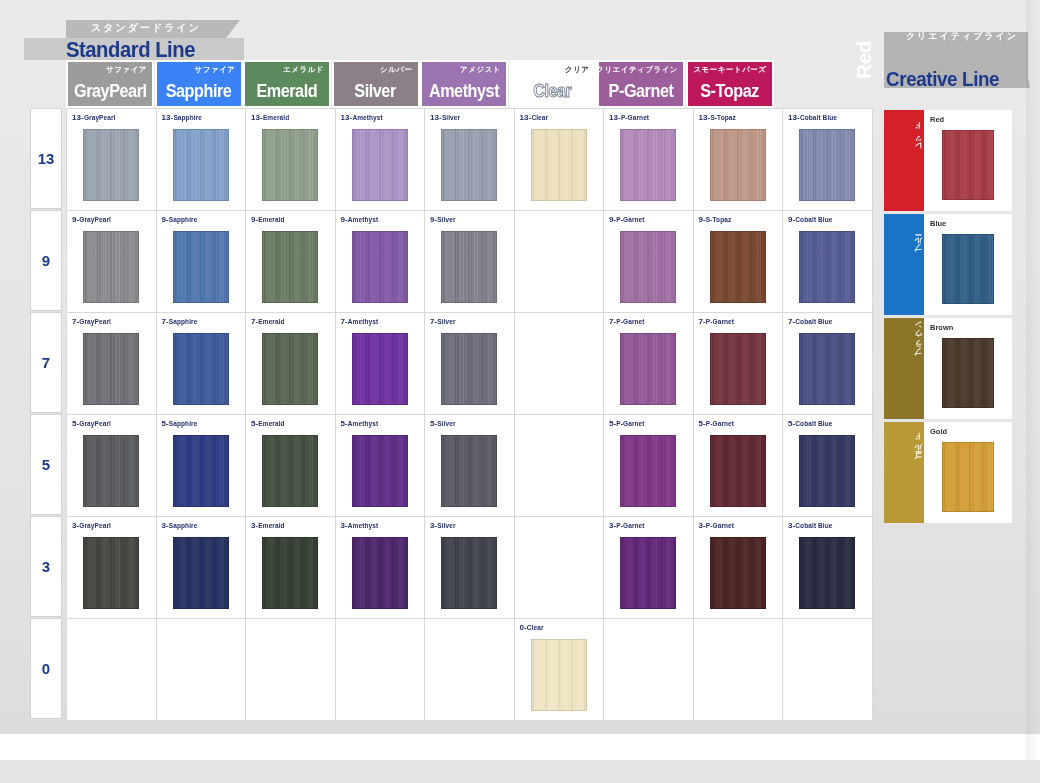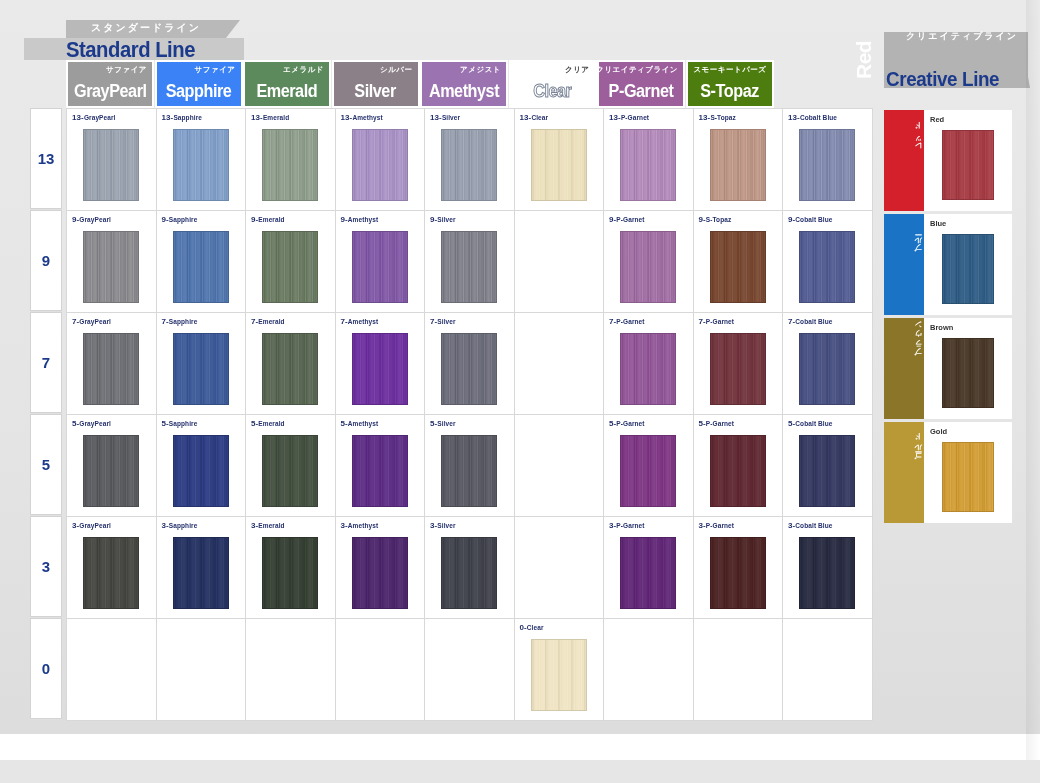--- a/index.html
+++ b/index.html
@@ -239,21 +239,21 @@
         <span class="en">Amethyst</span>
       </div>
       <div class="hcell clear-h" style="background: rgb(255, 255, 255);">
         <span class="jp" style="color: rgb(68, 68, 68);">クリア</span>
         <span class="en">Clear</span>
       </div>
       <div class="hcell" style="background: rgb(156, 95, 156);">
         <span class="jp" style="color: rgb(255, 255, 255);">クリエイティブライン</span>
         <span class="en">P-Garnet</span>
       </div>
-      <div class="hcell" style="background: #4d7c0f;">
+      <div class="hcell" style="background: #be185d;">
         <span class="jp" style="color: rgb(255, 255, 255);">スモーキートパーズ</span>
         <span class="en">S-Topaz</span>
       </div>
     </div>
 
   <div class="rail" id="rail">
       <div class="rail-cell" style="height: 101px;">13</div>
       <div class="rail-cell" style="height: 101px;">9</div>
       <div class="rail-cell" style="height: 101px;">7</div>
       <div class="rail-cell" style="height: 101px;">5</div>

